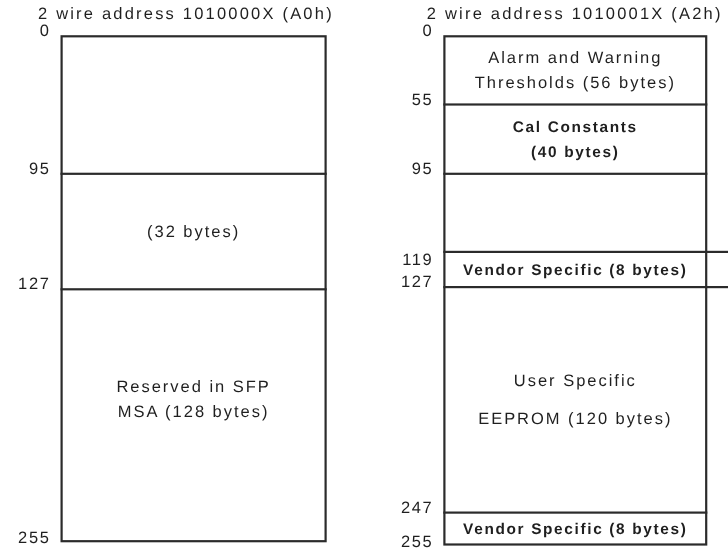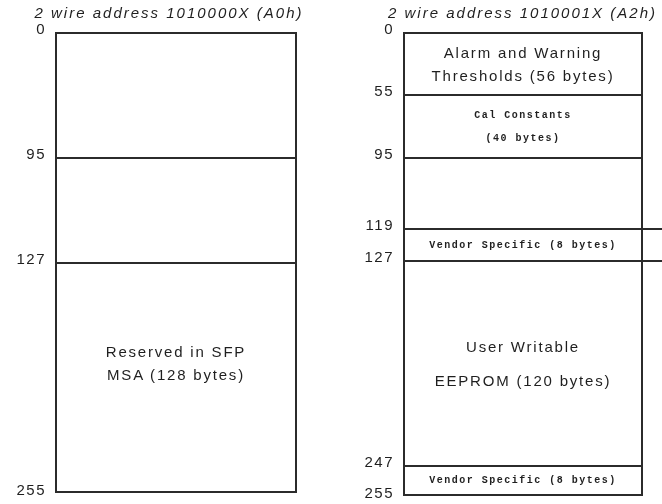--- a/index.html
+++ b/index.html
@@ -13,21 +13,20 @@
     font-family: "Liberation Sans", sans-serif;
   }
   .title {
     position: absolute;
     top: 4px;
     font-size: 15px;
     line-height: 18px;
     text-align: center;
     letter-spacing: 2px;
     white-space: nowrap;
-    font-style: italic;
   }
   #title-left  { left: 27px;  width: 284px; }
   #title-right { left: 381px; width: 283px; }
 
   .addr {
     position: absolute;
     font-size: 15px;
     line-height: 15px;
     text-align: right;
     letter-spacing: 1.5px;
@@ -61,56 +60,56 @@
     justify-content: center;
     align-items: center;
     text-align: center;
     font-size: 15px;
     line-height: 23px;
     letter-spacing: 1.8px;
     white-space: nowrap;
   }
   .region.bold {
     font-weight: bold;
-    font-size: 10px;
+    font-size: 14px;
     letter-spacing: 1.5px;
-    font-family: Liberation Mono, monospace;
   }
   .region.wide-gap { line-height: 34px; }
 </style>
 </head>
 <body>
 
 <div class="title" id="title-left">2 wire address 1010000X (A0h)</div>
 
 <div class="addr addr-left" style="top:21px">0</div>
 <div class="addr addr-left" style="top:146px">95</div>
 <div class="addr addr-left" style="top:251px">127</div>
 <div class="addr addr-left" style="top:482px">255</div>
 
 <div class="membox" id="box-left">
   <div class="divider" style="top:123px"></div>
   <div class="divider" style="top:228px"></div>
 
 
   <div class="region" style="top:125px; height:103px">
+    <span>(32 bytes)</span>
   </div>
 
   <div class="region" style="top:230px; height:198px">
     <span>Reserved in SFP</span>
     <span>MSA (128 bytes)</span>
   </div>
 </div>
 
 <div class="title" id="title-right">2 wire address 1010001X (A2h)</div>
 
 <div class="addr addr-right" style="top:21px">0</div>
 <div class="addr addr-right" style="top:83px">55</div>
 <div class="addr addr-right" style="top:146px">95</div>
-<div class="addr addr-right" style="top:217px">119</div>
+<div class="addr addr-right" style="top:229px">119</div>
 <div class="addr addr-right" style="top:249px">127</div>
 <div class="addr addr-right" style="top:454px">247</div>
 <div class="addr addr-right" style="top:485px">255</div>
 
 <div class="membox" id="box-right">
   <div class="divider" style="top:60px"></div>
   <div class="divider" style="top:123px"></div>
   <div class="divider extended" style="top:194px"></div>
   <div class="divider extended" style="top:226px"></div>
   <div class="divider" style="top:431px"></div>
@@ -124,20 +123,20 @@
     <span>Cal Constants</span>
     <span>(40 bytes)</span>
   </div>
 
 
   <div class="region bold" style="top:196px; height:30px">
     <span>Vendor Specific (8 bytes)</span>
   </div>
 
   <div class="region wide-gap" style="top:228px; height:203px">
-    <span>User Writable</span>
+    <span>User Specific</span>
     <span>EEPROM (120 bytes)</span>
   </div>
 
   <div class="region bold" style="top:433px; height:27px">
     <span>Vendor Specific (8 bytes)</span>
   </div>
 </div>
 
 </body></html>

